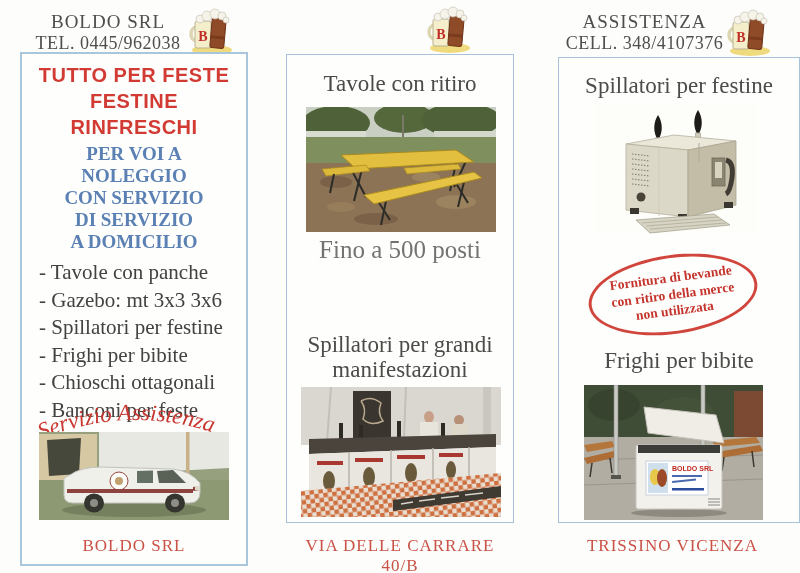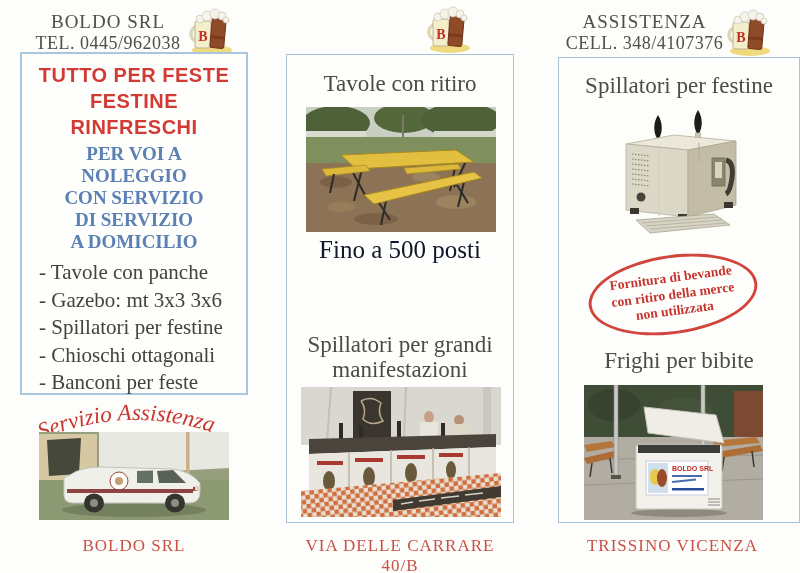--- a/index.html
+++ b/index.html
@@ -12,42 +12,42 @@
   .hdr .l2 { font-size:18px; letter-spacing:0.5px; }
   .hdr-left  { left:28px;  top:11px; width:160px; }
   .hdr-right { left:562px; top:11px; width:165px; }
 
   .beer-icon { position:absolute; width:48px; height:50px; }
   .beer-left  { left:186px; top:6px; }
   .beer-mid   { left:424px; top:4px; }
   .beer-right { left:724px; top:7px; }
 
   .panel { position:absolute; background:#fefefc; border:1px solid #a6c3da; }
-  .panel-left  { left:20px;  top:52px; width:228px; height:343px; border-width:2px; border-color:#a9c6dc;}
+  .panel-left  { left:20px;  top:52px; width:228px; height:514px; border-width:2px; border-color:#a9c6dc;}
   .panel-mid   { left:286px; top:54px; width:228px; height:469px; }
   .panel-right { left:558px; top:57px; width:242px; height:466px; }
 
   .red-title   { text-align:center; font-family:"Liberation Sans", sans-serif;
                  font-weight:bold; color:#d23a34; font-size:20px; line-height:26px; letter-spacing:0.5px;}
   .red-block   { margin-top:8px; }
   .blue-block  { margin-top:3px; }
   .blue-line   { text-align:center; font-weight:bold; color:#5b80b4; font-size:19px; line-height:22px;font-family:Liberation Serif, serif; }
   .svc-list    { margin-top:6px; padding-left:17px; list-style:none; }
   .svc-list li { font-size:21px; line-height:27.5px; color:#434240; white-space:nowrap; }
 
   .arc-wrap { position:absolute; left:9px; top:342px; width:210px; height:48px; }
 
   .photo { position:absolute; overflow:hidden; }
   .photo svg { display:block; }
 
   .serif-title { position:absolute; width:100%; text-align:center; color:#4c4b48; font-size:23px; }
   .two-line    { line-height:25px; }
 
   .fino-caption { position:absolute; width:100%; top:181px; text-align:center;
-                  color:#0f172a; font-size:25px; }
+                  color:#737373; font-size:25px; }
 
   .oval { position:absolute; left:29px; top:197px; width:170px; height:79px;
           border:3px solid #d0453c; border-radius:50%;
           transform:rotate(-8deg);
           display:flex; align-items:center; justify-content:center; }
   .oval-text { text-align:center; font-weight:bold; color:#c5342d;
                font-size:13.5px; line-height:16.5px; transform:rotate(0.5deg); }
 
   .footer-caption { position:absolute; top:536px; text-align:center;
                     color:#ca5146; font-size:17px; letter-spacing:1px; }
@@ -128,20 +128,21 @@
       <div class="blue-line">PER VOI A</div>
       <div class="blue-line">NOLEGGIO</div>
       <div class="blue-line">CON SERVIZIO</div>
       <div class="blue-line">DI SERVIZIO</div>
       <div class="blue-line">A DOMICILIO</div>
     </div>
     <ul class="svc-list">
       <li>- Tavole con panche</li>
       <li>- Gazebo: mt 3x3 3x6</li>
       <li>- Spillatori per festine</li>
+      <li>- Frighi per bibite</li>
       <li>- Chioschi ottagonali</li>
       <li>- Banconi per feste</li>
     </ul>
 
     <div class="arc-wrap">
       <svg viewBox="0 0 210 48" width="210" height="48">
         <path id="arcpath" d="M8,44 Q105,4 202,44" fill="none"></path>
         <text font-size="23" font-style="italic" fill="#c8362f" font-family="Liberation Serif, serif">
           <textPath href="#arcpath" startOffset="2">Servizio Assistenza</textPath>
         </text>

